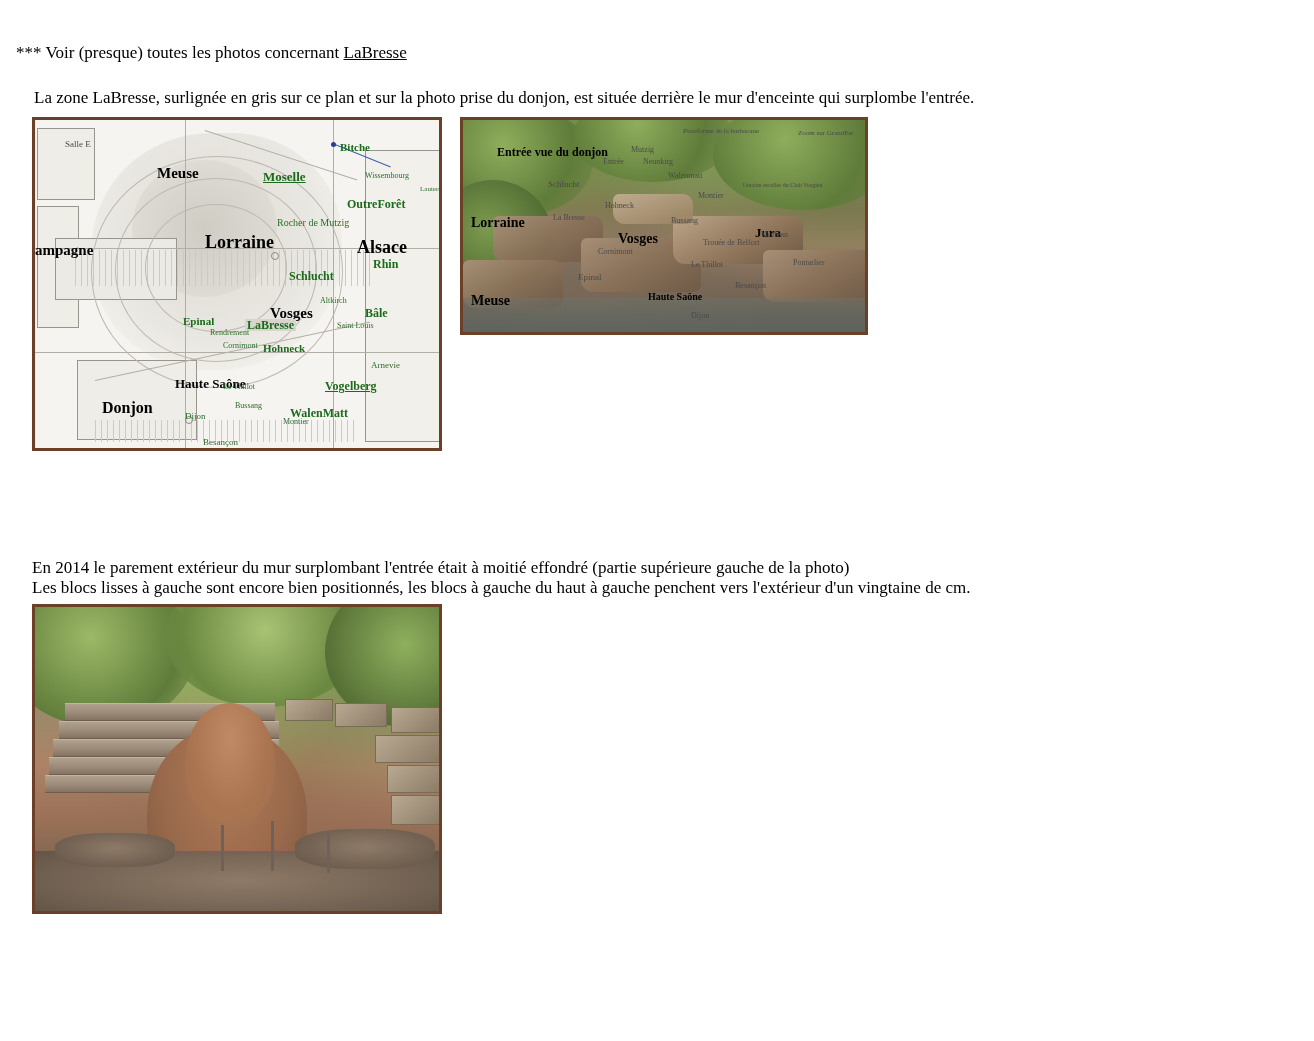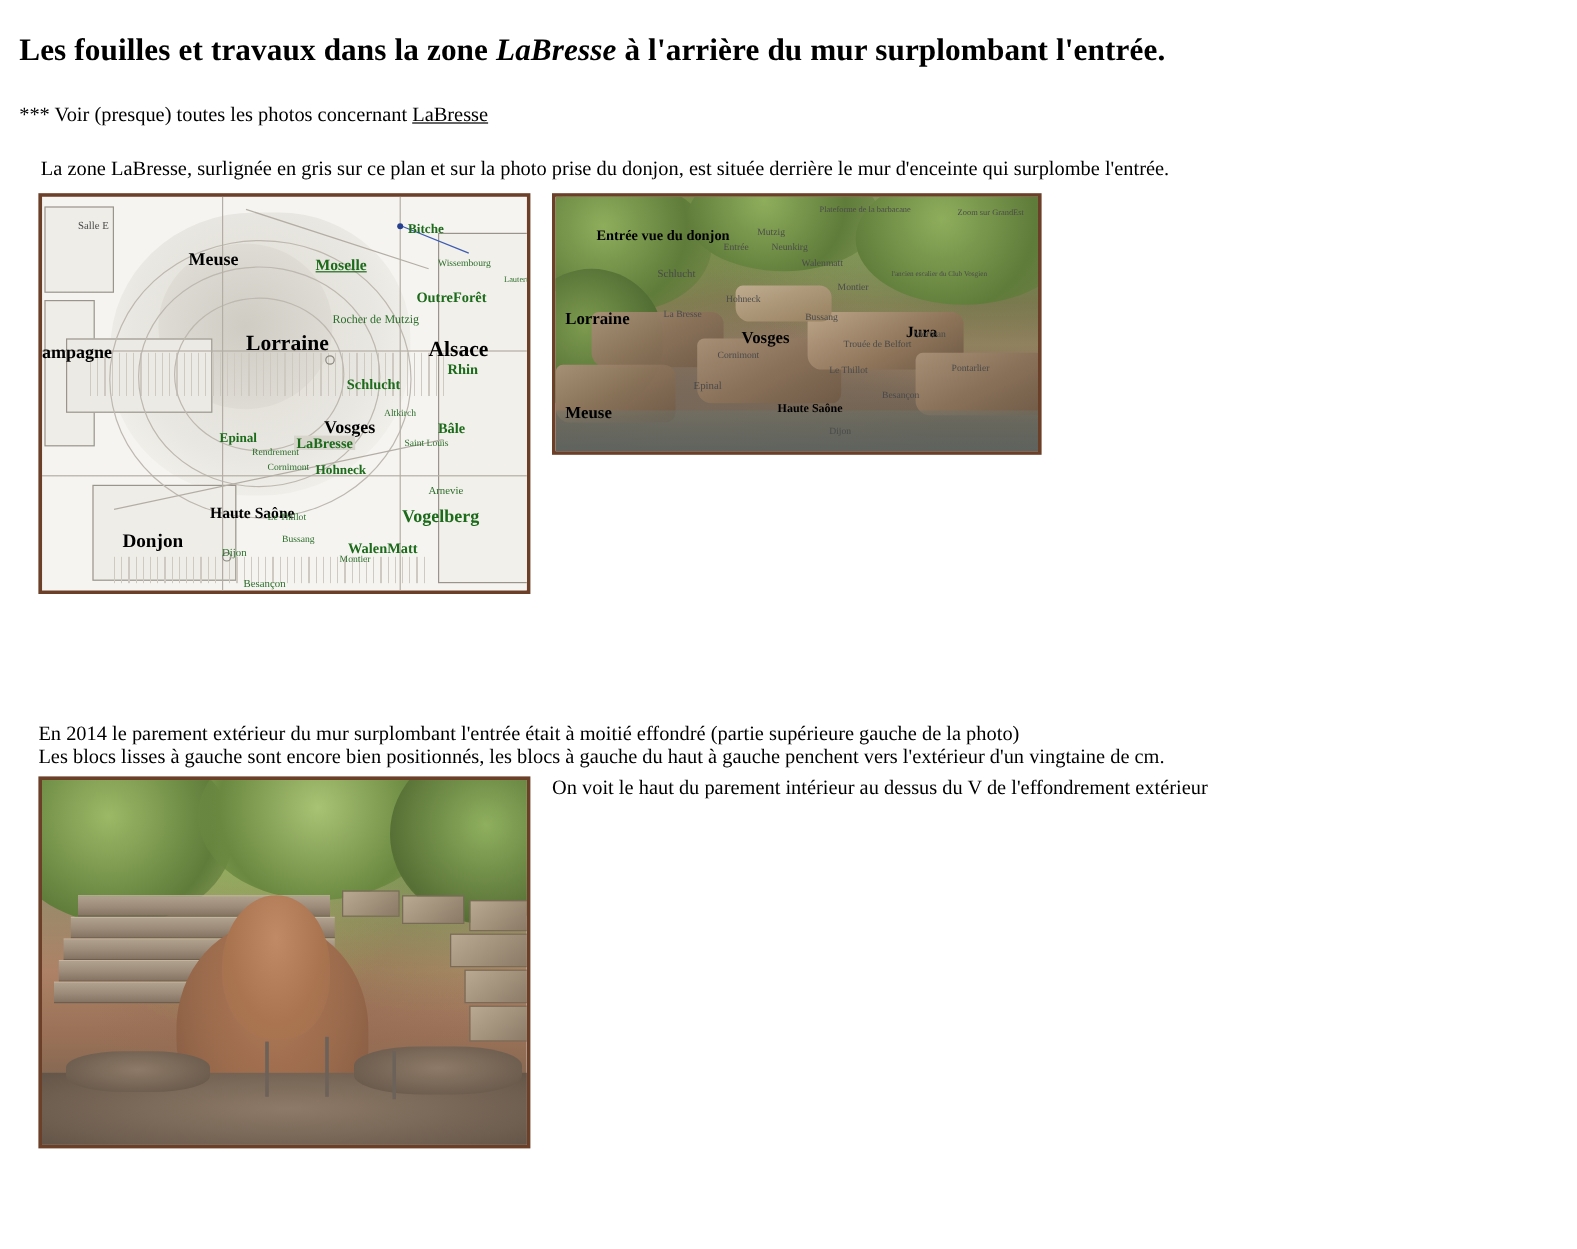--- a/index.html
+++ b/index.html
@@ -235,23 +235,20 @@
     position: relative;
     height: 320px;
     margin-top: 6px;
   }
 </style>
 </head>
 <body>
 
 <div class="page">
 
-  <h1 class="title">
-    <span>Les fouilles et travaux dans la zone </span><span class="ital">LaBresse</span><span> à l'arrière du mur surplombant l'entrée.</span>
-  </h1>
 
   <div class="subline">
     <span>*** Voir (presque) toutes les photos concernant </span><a href="#">LaBresse</a>
   </div>
 
   <div class="caption indent">La zone LaBresse, surlignée en gris sur ce plan et sur la photo prise du donjon, est située derrière le mur d'enceinte qui surplombe l'entrée.</div>
 
   <div class="figures">
 
     <div class="figure" id="fig-plan">
@@ -301,23 +298,23 @@
             <span class="lbl green" style="left: 254px; top: 150px; font-size: 12px;">Schlucht</span>
             <span class="lbl black" style="left: 235px; top: 174px; font-size: 15px;">Vosges</span>
             <span class="lbl greengrey" style="left: 285px; top: 177px; font-size: 8px;">Altkirch</span>
             <span class="lbl green" style="left: 330px; top: 187px; font-size: 12px;">Bâle</span>
             <span class="lbl green" style="left: 148px; top: 196px; font-size: 11px;">Epinal</span>
             <span class="lbl highlight" style="left: 210px; top: 199px; font-size: 12px;">LaBresse</span>
             <span class="lbl greengrey" style="left: 302px; top: 202px; font-size: 8px;">Saint Louis</span>
             <span class="lbl greengrey" style="left: 175px; top: 209px; font-size: 8px;">Rendrement</span>
             <span class="lbl greengrey" style="left: 188px; top: 222px; font-size: 8px;">Cornimont</span>
             <span class="lbl green" style="left: 228px; top: 223px; font-size: 11px;">Hohneck</span>
-            <span class="lbl greengrey" style="left: 322px; top: 241px; font-size: 9px;">Arnevie</span>
+            <span class="lbl greengrey" style="left: 336px; top: 241px; font-size: 9px;">Arnevie</span>
             <span class="lbl black" style="left: 140px; top: 245px; font-size: 13px;">Haute Saône</span>
-            <span class="lbl green" style="left: 300px; top: 260px; font-size: 15px;">Vogelberg</span>
+            <span class="lbl green" style="left: 290px; top: 260px; font-size: 12px; text-decoration: underline;">Vogelberg</span>
             <span class="lbl greengrey" style="left: 188px; top: 263px; font-size: 8px;">Le Thillot</span>
             <span class="lbl green" style="left: 255px; top: 287px; font-size: 12px;">WalenMatt</span>
             <span class="lbl greengrey" style="left: 200px; top: 282px; font-size: 8px;">Bussang</span>
             <span class="lbl black" style="left: 67px; top: 268px; font-size: 16px;">Donjon</span>
             <span class="lbl greengrey" style="left: 150px; top: 292px; font-size: 9px;">Dijon</span>
             <span class="lbl greengrey" style="left: 248px; top: 298px; font-size: 8px;">Montier</span>
             <span class="lbl greengrey" style="left: 168px; top: 318px; font-size: 9px;">Besançon</span>
           </div>
       </div>
     </div>
@@ -370,21 +367,20 @@
     </div>
 
   </div>
 
   <div class="block2">
     <p class="para">En 2014 le parement extérieur du mur surplombant l'entrée était à moitié effondré (partie supérieure gauche de la photo)</p>
     <p class="para">Les blocs lisses à gauche sont encore bien positionnés, les blocs à gauche du haut à gauche penchent vers l'extérieur d'un vingtaine de cm.</p>
   </div>
 
   <div class="figures2">
-    <div class="rightnote">On voit le haut du parement intérieur au dessus du V de l'effondrement extérieur</div>
 
     <div class="figure" id="fig-fouilles" style="top:0px;">
       <div class="photo-fouilles">
         <div class="foliage" style="left:-30px; top:-30px; width:190px; height:150px; background:radial-gradient(circle at 45% 40%, #9cb967 0%, #5f7c3a 65%, rgba(95,124,58,0) 100%);"></div>
         <div class="foliage" style="left:130px; top:-40px; width:200px; height:140px; background:radial-gradient(circle at 50% 45%, #a9c374 0%, #6a8840 65%, rgba(106,136,64,0) 100%);"></div>
         <div class="foliage" style="left:290px; top:-30px; width:160px; height:150px; background:radial-gradient(circle at 50% 45%, #8fb05e 0%, #566f35 70%, rgba(86,111,53,0) 100%);"></div>
 
         <div class="wallrow" style="left:30px; top:96px; width:210px; height:16px;"></div>
         <div class="wallrow" style="left:24px; top:114px; width:220px; height:16px;"></div>
         <div class="wallrow" style="left:18px; top:132px; width:226px; height:16px;"></div>

